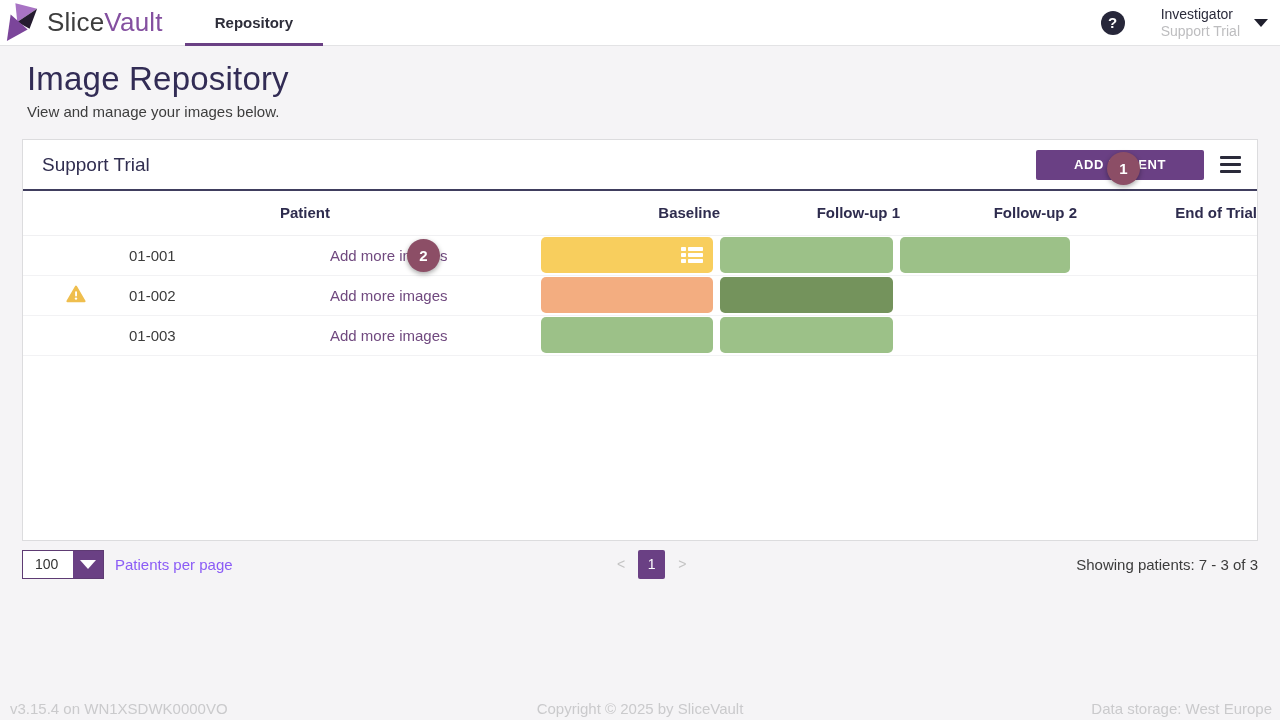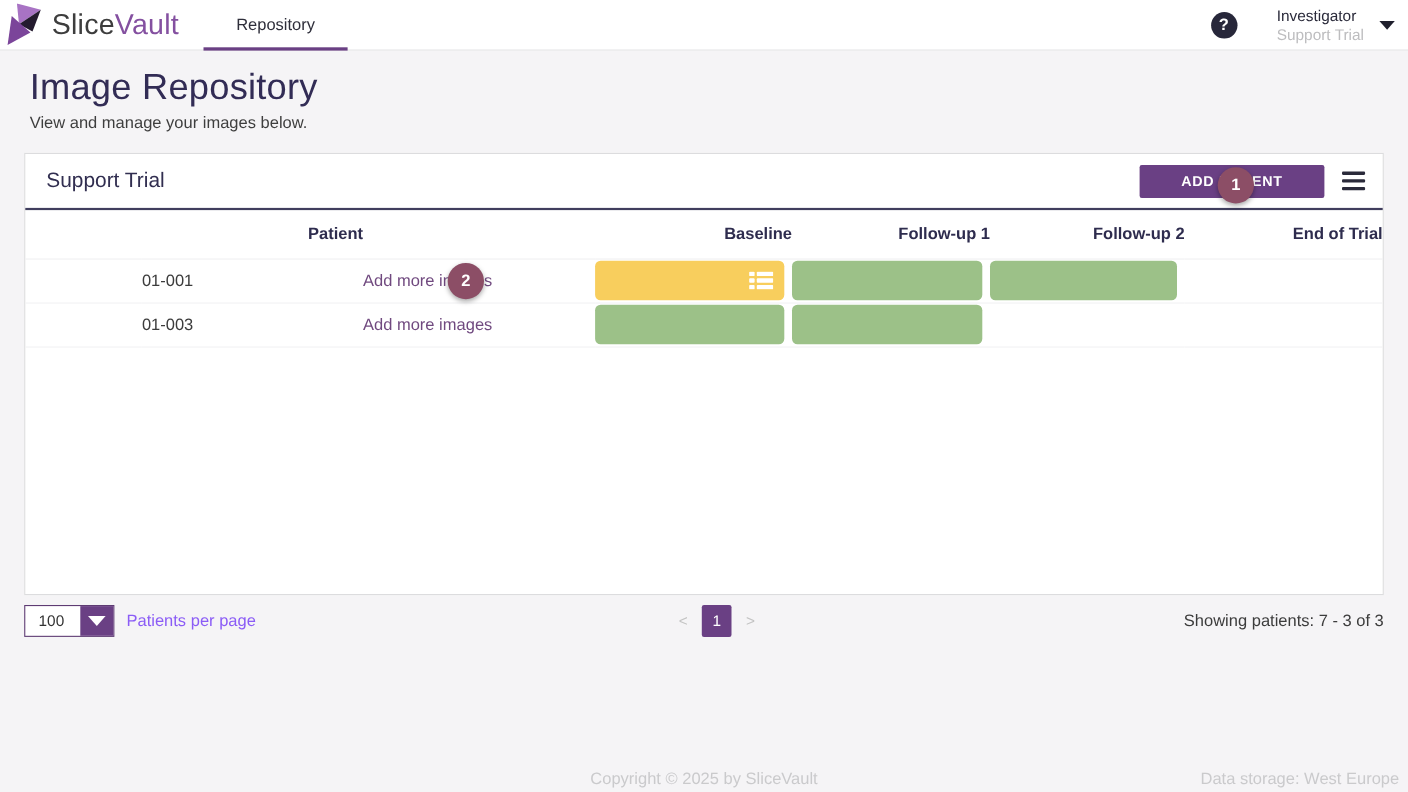--- a/index.html
+++ b/index.html
@@ -13,21 +13,21 @@
 
   
   .topnav {
     position:absolute; top:0; left:0; width:1280px; height:46px;
     background:#ffffff; border-bottom:1px solid #e3e3e5;
     display:flex; align-items:center; z-index:5;
   }
   .logo-wrap { margin-left:5px; width:36px; height:42px; display:flex; align-items:center; }
   .brand-text { font-size:26px; margin-left:6px; letter-spacing:0.2px; color:#3d3d3d; white-space:nowrap; }
   .brand-text .secondary { color:#8450A0; }
-  .nav-tabs { display:flex; margin-left:22px; height:46px; }
+  .nav-tabs { display:flex; margin-left:22px; height:46px;font-weight:bold; }
   .nav-tab {
     position:relative; height:46px; display:flex; align-items:center;
     padding:0 30px; font-size:15px; color:#2e2e3a; cursor:pointer;
   }
   .nav-tab.active::after {
     content:""; position:absolute; left:0; right:0; bottom:0; height:3px; background:#6A4084;
   }
   .nav-right { margin-left:auto; display:flex; align-items:center; margin-right:12px; }
   .help-circle {
     width:24px; height:24px; border-radius:50%; background:#27273a; color:#fff;
@@ -236,20 +236,39 @@
         </td>
         <td>
             <div class="scan-block block-green"></div>
           </td>
         <td>
             <div class="scan-block block-green"></div>
           </td>
         <td></td>
       </tr>
 
+      <tr>
+        <td class="warn-cell">
+          <svg width="20" height="18" viewBox="0 0 20 18">
+            <path d="M10 1.5 L18.6 16.2 H1.4 Z" fill="#EFBE4E" stroke="#EFBE4E" stroke-width="2" stroke-linejoin="round"></path>
+            <rect x="9.1" y="6.2" width="1.9" height="5.2" rx="0.9" fill="#fff"></rect>
+            <circle cx="10" cy="13.6" r="1.2" fill="#fff"></circle>
+          </svg>
+        </td>
+        <td>01-002</td>
+        <td><a class="add-link">Add more images</a></td>
+        <td>
+            <div class="scan-block block-orange"></div>
+          </td>
+        <td>
+            <div class="scan-block block-dark-green"></div>
+          </td>
+        <td></td>
+        <td></td>
+      </tr>
 
       <tr>
         <td class="warn-cell">
           <svg width="20" height="18" viewBox="0 0 20 18" style="visibility: hidden;">
             <path d="M10 1.5 L18.6 16.2 H1.4 Z" fill="#EFBE4E" stroke="#EFBE4E" stroke-width="2" stroke-linejoin="round"></path>
             <rect x="9.1" y="6.2" width="1.9" height="5.2" rx="0.9" fill="#fff"></rect>
             <circle cx="10" cy="13.6" r="1.2" fill="#fff"></circle>
           </svg>
         </td>
         <td>01-003</td>
@@ -282,15 +301,16 @@
   <div class="page-nav">
     <span class="page-arrow">&lt;</span>
     <span class="page-current">1</span>
     <span class="page-arrow">&gt;</span>
   </div>
 
   <div class="showing">Showing patients: 7 - 3 of 3</div>
 </div>
 
 <div class="footer">
+  <span class="f-left">v3.15.4 on WN1XSDWK0000VO</span>
   <span class="f-center">Copyright © 2025 by SliceVault</span>
   <span class="f-right">Data storage: West Europe</span>
 </div>
 
 </body></html>

